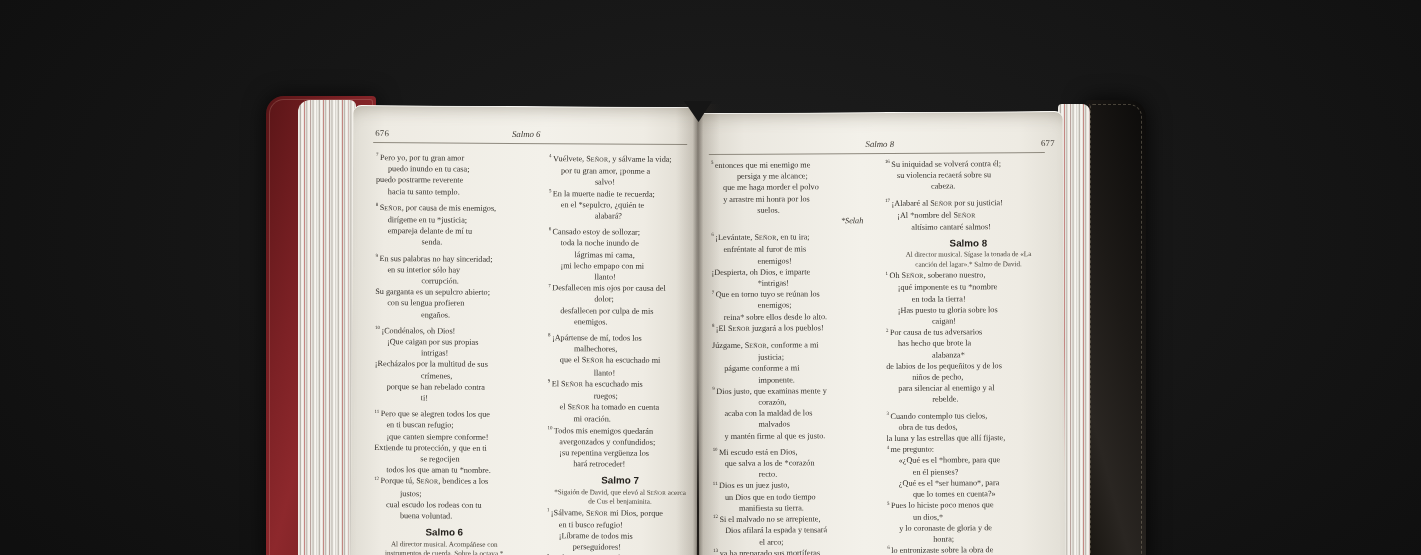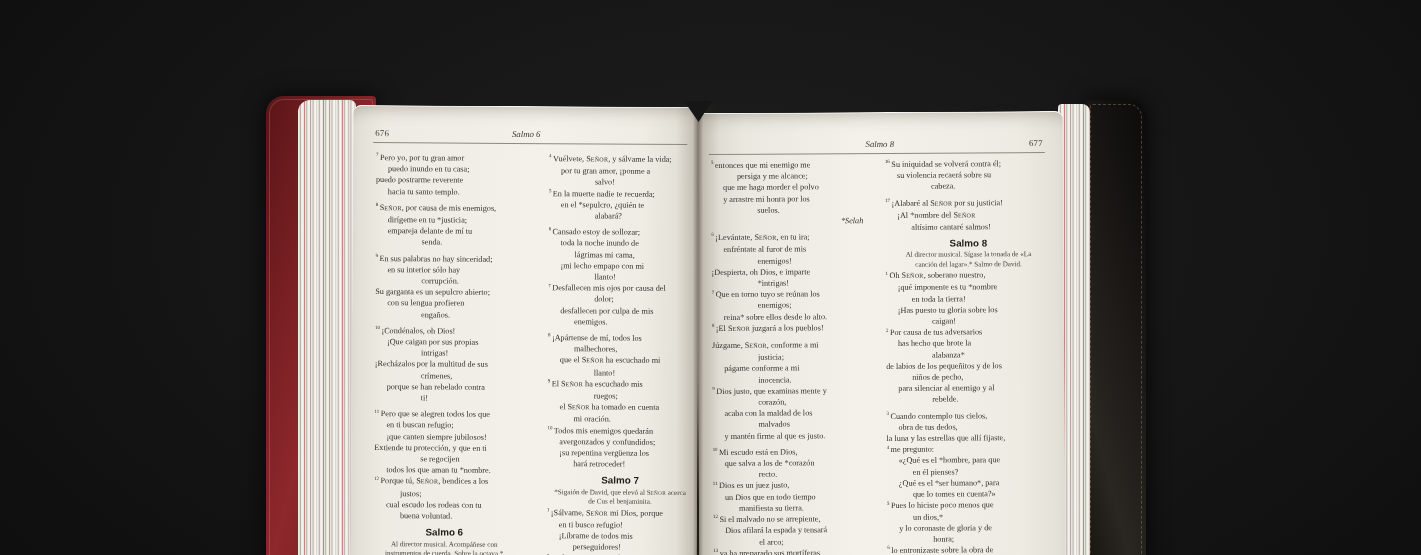--- a/index.html
+++ b/index.html
@@ -105,21 +105,21 @@
           <div class="line i0"><sup>10</sup>¡Condénalos, oh Dios!</div>
           <div class="line i1">¡Que caigan por sus propias</div>
           <div class="line i3">intrigas!</div>
           <div class="line i0">¡Recházalos por la multitud de sus</div>
           <div class="line i3">crímenes,</div>
           <div class="line i1">porque se han rebelado contra</div>
           <div class="line i3">ti!</div>
           <div class="vgap"></div>
           <div class="line i0"><sup>11</sup>Pero que se alegren todos los que</div>
           <div class="line i1">en ti buscan refugio;</div>
-          <div class="line i1">¡que canten siempre jubilosos!</div>
+          <div class="line i1">¡que canten siempre conforme!</div>
           <div class="line i0">Extiende tu protección, y que en ti</div>
           <div class="line i3">se regocijen</div>
           <div class="line i1">todos los que aman tu *nombre.</div>
           <div class="line i0"><sup>12</sup>Porque tú, S<span class="sc">EÑOR</span>, bendices a los</div>
           <div class="line i2">justos;</div>
           <div class="line i1">cual escudo los rodeas con tu</div>
           <div class="line i2">buena voluntad.</div>
           <div class="psalm-heading">Salmo 6</div>
           <div class="superscription">Al director musical. Acompáñese con</div>
           <div class="superscription">instrumentos de cuerda. Sobre la octava.*</div>
@@ -161,21 +161,21 @@
           <div class="line i1">en ti busco refugio!</div>
           <div class="line i1">¡Líbrame de todos mis</div>
           <div class="line i2">perseguidores!</div>
           <div class="line i0"><sup>2</sup>De lo contrario, me devorarán</div>
         </div>
     </div>
 
     <div class="page page-right">
       <div class="runhead">
         <span class="title">Salmo 8</span>
-        <span class="num" style="right:20px;">677</span>
+        <span class="num" style="right:8px;">677</span>
       </div>
       <div class="rule"></div>
       <div class="col pr-c1">
           <div class="line i0"><sup>5</sup>entonces que mi enemigo me</div>
           <div class="line i2">persiga y me alcance;</div>
           <div class="line i1">que me haga morder el polvo</div>
           <div class="line i1">y arrastre mi honra por los</div>
           <div class="line i3">suelos.</div>
           <div class="line selah">*Selah</div>
           <div class="vgap"></div>
@@ -185,21 +185,21 @@
           <div class="line i0">¡Despierta, oh Dios, e imparte</div>
           <div class="line i3">*intrigas!</div>
           <div class="line i0"><sup>7</sup>Que en torno tuyo se reúnan los</div>
           <div class="line i3">enemigos;</div>
           <div class="line i1">reina* sobre ellos desde lo alto.</div>
           <div class="line i0"><sup>8</sup>¡El S<span class="sc">EÑOR</span> juzgará a los pueblos!</div>
           <div class="vgap"></div>
           <div class="line i0">Júzgame, S<span class="sc">EÑOR</span>, conforme a mi</div>
           <div class="line i3">justicia;</div>
           <div class="line i1">págame conforme a mi</div>
-          <div class="line i3">inocencia.</div>
+          <div class="line i3">imponente.</div>
           <div class="line i0"><sup>9</sup>Dios justo, que examinas mente y</div>
           <div class="line i3">corazón,</div>
           <div class="line i1">acaba con la maldad de los</div>
           <div class="line i3">malvados</div>
           <div class="line i1">y mantén firme al que es justo.</div>
           <div class="vgap"></div>
           <div class="line i0"><sup>10</sup>Mi escudo está en Dios,</div>
           <div class="line i1">que salva a los de *corazón</div>
           <div class="line i3">recto.</div>
           <div class="line i0"><sup>11</sup>Dios es un juez justo,</div>

